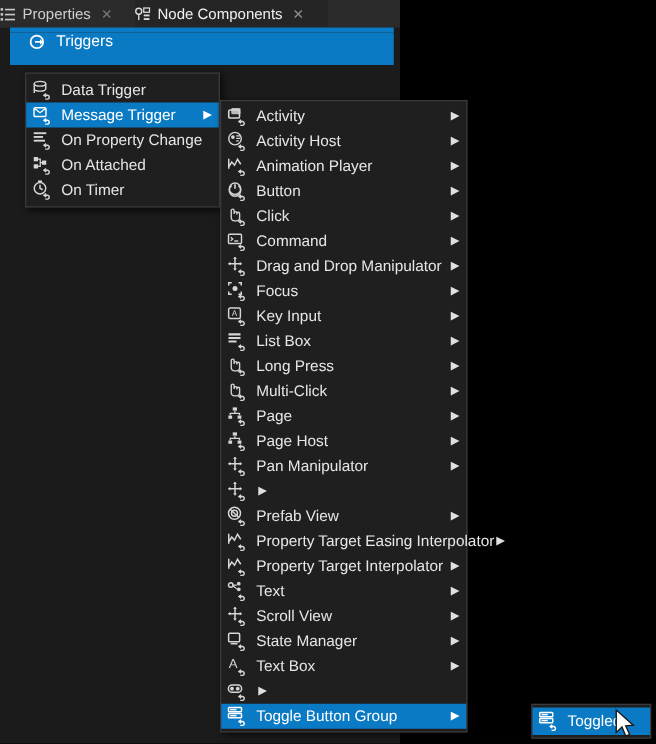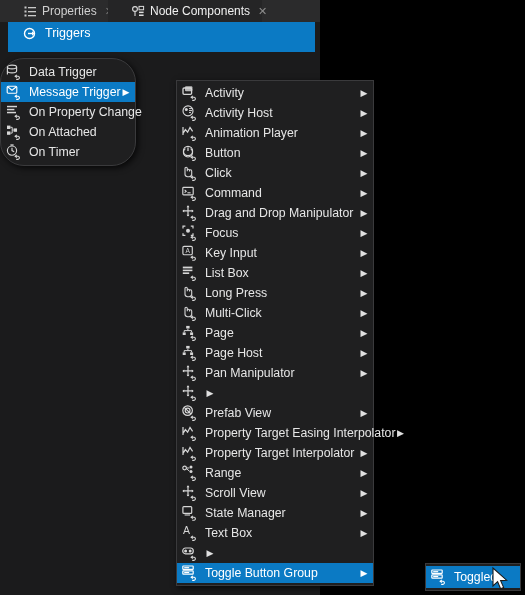--- a/index.html
+++ b/index.html
@@ -16,21 +16,21 @@
     position: absolute; left: 0; top: 0; width: 320px; height: 595px;
     background: #1b1b1c;
   }
   .tabstrip {
     position: absolute; left: 0; top: 0; width: 320px; height: 22px;
     background: #2b2b2c;
   }
   .tab {
     position: absolute; top: 0; height: 22px;
     display: flex; align-items: center; gap: 5px;
-    padding: 0 6px 0 24px;
+    padding: 0 6px 0 0;
     font-size: 12px; color: #d8d8d8; white-space: nowrap;
   }
   .tab.inactive { left: 0; width: 108px; background: #2b2b2c; color: #cfcfcf; }
   .tab.active   { left: 108px; width: 154px; background: #252526; color: #f0f0f0; }
   .tab-x {
     font-size: 11px; color: #777; margin-left: 3px; line-height: 1;
     font-family: "DejaVu Sans", sans-serif;
   }
   .tab.active .tab-x { color: #8d8d8d; }
   .tab-ico { width: 13px; height: 13px; display: inline-block; flex: 0 0 13px; }
@@ -65,21 +65,21 @@
   .mi .lbl { flex: 1 1 auto; }
   .mi .arrow {
     flex: 0 0 10px; width: 10px; text-align: center;
     font-size: 9px; color: #e0e0e0; line-height: 1;
     font-family: "DejaVu Sans", sans-serif;
   }
   .mi.sel { background: #0b7ac4; color: #ffffff; }
   .mi.sel .arrow { color: #ffffff; }
 
   
-  #menu-triggers { left: 0; top: 58px; width: 136px; border-radius: 24px; }
+  #menu-triggers { left: 20px; top: 58px; width: 156px; }
   #menu-triggers .mi { height: 20px; padding-left: 5px; }
 
   
   #menu-messages { left: 176px; top: 80px; width: 198px; padding: 2px 0; }
 
   
   #menu-toggled { left: 425px; top: 563px; width: 96px; padding: 2px 0; }
   #menu-toggled .mi { height: 22px; }
 
   
@@ -443,21 +443,21 @@
         <span class="ico">
           <svg width="16" height="16" viewBox="0 0 16 16">
             <circle cx="2.6" cy="3" r="1.8" fill="none" stroke="#d6d6d6" stroke-width="1.2"></circle>
        <circle cx="9" cy="1.9" r="1.5" fill="#d6d6d6"></circle>
        <circle cx="9" cy="6.4" r="1.5" fill="#d6d6d6"></circle>
        <path d="M4.3 3 H7.4 M4.3 3.6 L7.4 6.1" fill="none" stroke="#d6d6d6" stroke-width="1"></path>
             <path d="M9.6 12.2 h2.6 a1.6 1.6 0 0 1 0 3.1 h-2.0" fill="none" stroke="#d6d6d6" stroke-width="1.15"></path>
             <path d="M10.9 10.9 L9.2 12.2 L10.9 13.5" fill="none" stroke="#d6d6d6" stroke-width="1.15"></path>
           </svg>
         </span>
-        <span class="lbl">Range</span>
+        <span class="lbl">Text</span>
         <span class="arrow">▶</span>
       </div>
       <div class="mi">
         <span class="ico">
           <svg width="16" height="16" viewBox="0 0 16 16">
             <path d="M6 0.8 V11 M0.9 5.9 H11.1" stroke="#d6d6d6" stroke-width="1.2"></path>
        <path d="M6 0.4 L4.5 2.2 H7.5 Z M6 11.6 L4.5 9.8 H7.5 Z M0.4 5.9 L2.2 4.4 V7.4 Z M11.6 5.9 L9.8 4.4 V7.4 Z" fill="#d6d6d6"></path>
             <path d="M9.6 12.2 h2.6 a1.6 1.6 0 0 1 0 3.1 h-2.0" fill="none" stroke="#d6d6d6" stroke-width="1.15"></path>
             <path d="M10.9 10.9 L9.2 12.2 L10.9 13.5" fill="none" stroke="#d6d6d6" stroke-width="1.15"></path>
           </svg>

